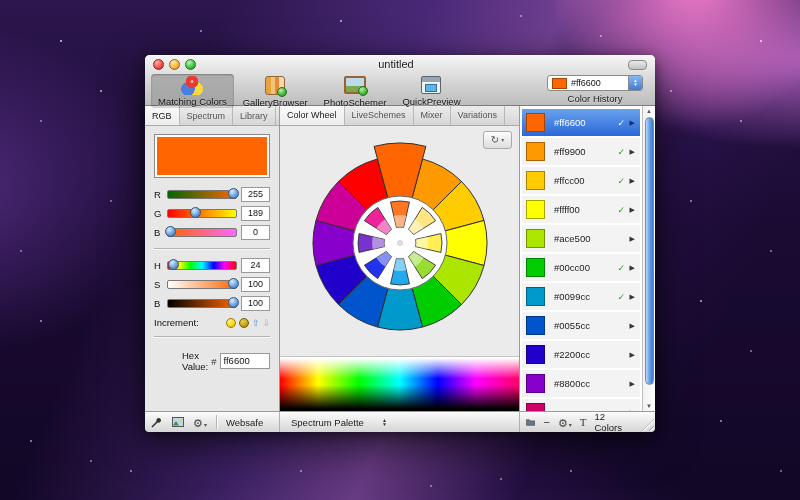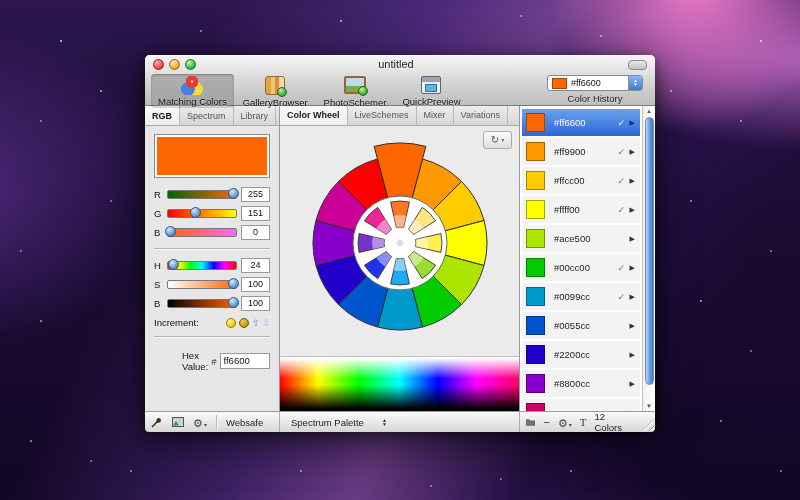--- a/index.html
+++ b/index.html
@@ -69,21 +69,21 @@
   .tb-right-label{font-size:9.5px;color:#222;margin-top:2px;text-shadow:0 1px 0 rgba(255,255,255,.45);}
   
   .content{display:flex;height:305px;}
   .panel-left{width:135px;box-sizing:border-box;border-right:1px solid #9a9a9a;background:#e7e7e7;}
   .panel-center{width:240px;box-sizing:border-box;border-right:1px solid #9a9a9a;background:#ebebeb;display:flex;flex-direction:column;}
   .panel-right{width:135px;box-sizing:border-box;background:#fff;position:relative;overflow:hidden;}
   .tabbar{height:19px;display:flex;background:linear-gradient(#ececec,#d6d6d6);border-bottom:1px solid #aaa;}
   .tab{display:flex;align-items:center;padding:0 7px;border-right:1px solid #b8b8b8;cursor:default;}
   .tab .tab-label{font-size:9px;color:#555;white-space:nowrap;}
   .tab.sel{background:linear-gradient(#fafafa,#ededed);}
-  .tab.sel .tab-label{color:#1a1a1a;font-weight:bold;}
+  .tab.sel .tab-label{color:#1a1a1a;font-weight:normal;}
   
   .lp-body{padding:8px 9px 0 9px;}
   .big-swatch{height:42px;border:1px solid #8a8a8a;box-shadow:inset 0 0 0 2px #fff;margin-bottom:9px;}
   .srow{display:flex;align-items:center;height:15px;margin:4px 0;gap:4px;}
   .slabel{width:9px;font-size:9.5px;color:#111;}
   .strack{flex:1;height:9px;border:1px solid #777;border-radius:2px;position:relative;box-sizing:border-box;}
   .sthumb{position:absolute;top:-3px;width:11px;height:11px;border-radius:50%;box-sizing:border-box;border:1px solid #35567a;
       background:radial-gradient(circle at 35% 28%,#d9ecff,#6aa3de 55%,#2f6fb2);}
   .sval{width:27px;height:13px;border:1px solid #999;background:#fff;font-size:9px;text-align:center;line-height:13px;color:#111;}
   .divline{border-top:1px solid #b2b2b2;border-bottom:1px solid #f8f8f8;margin:8px 0;}
@@ -222,21 +222,21 @@
     <span class="strack" style="background: linear-gradient(90deg, rgb(0, 102, 0), rgb(255, 102, 0));">
                   <span class="sthumb" style="left: calc(96% - 5px);"></span>
                 </span>
     <span class="sval">255</span>
   </div>
               <div class="srow">
     <span class="slabel">G</span>
     <span class="strack" style="background: linear-gradient(90deg, rgb(255, 0, 0), rgb(255, 255, 0));">
                   <span class="sthumb" style="left: calc(40% - 5px);"></span>
                 </span>
-    <span class="sval">151</span>
+    <span class="sval">189</span>
   </div>
               <div class="srow">
     <span class="slabel">B</span>
     <span class="strack" style="background: linear-gradient(90deg, rgb(255, 102, 0), rgb(255, 102, 255));">
                   <span class="sthumb" style="left: calc(3% - 5px);"></span>
                 </span>
     <span class="sval">0</span>
   </div>
             </div>
           <div class="divline"></div>

